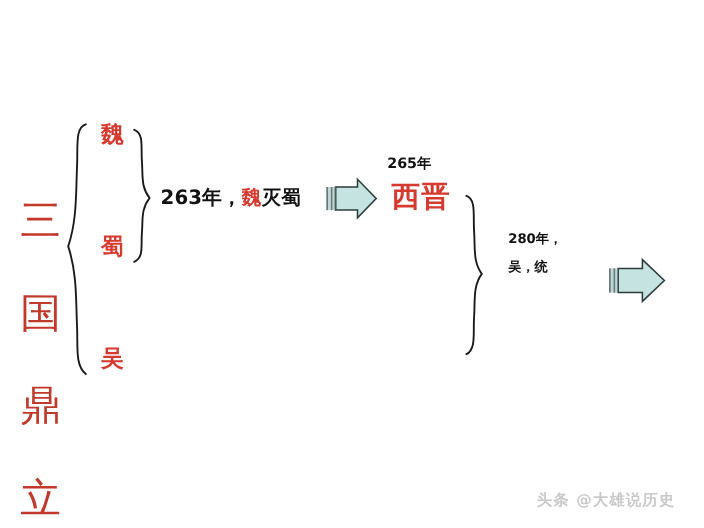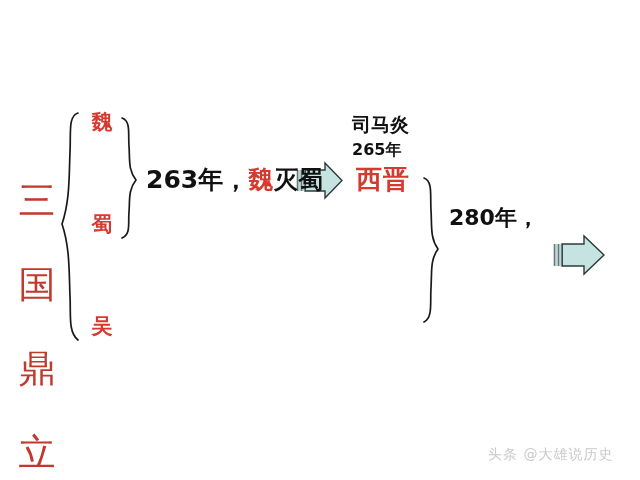--- a/index.html
+++ b/index.html
@@ -48,70 +48,70 @@
   #kingdom-wei  { left: 82px; top: 110px; }
   #kingdom-shu  { left: 82px; top: 212px; }
   #kingdom-wu   { left: 82px; top: 314px; }
 
   
   .blk { color: #111111; font-weight: 700; }
 
   #event-263 {
     left: 146px;
     top: 168px;
-    font-size: 25px;
+    font-size: 18px;
     line-height: 24px;
     white-space: nowrap;
   }
   #event-263 .hl { color: #d6392e; }
 
   #jin-founder {
     left: 352px;
     top: 111px;
     font-size: 19px;
     line-height: 26px;
     white-space: nowrap;
   }
   #jin-year {
     left: 352px;
     top: 137px;
-    font-size: 16px;
+    font-size: 13px;
     line-height: 26px;
     white-space: nowrap;
   }
   #jin-name {
     left: 356px;
     top: 164px;
     font-size: 26px;
     line-height: 30px;
     color: #d6392e;
     font-weight: 700;
     white-space: nowrap;
     letter-spacing: 1px;
   }
 
   #event-280 {
-    left: 449px;
+    left: 462px;
     top: 205px;
-    font-size: 22px;
+    font-size: 12px;
     line-height: 25px;
     width: 100px;
   }
   #event-280 .hl { color: #d6392e; }
   #event-280 .ln { display: block; white-space: nowrap; }
 
   
   #watermark {
     left: 488px;
     top: 446px;
     font-size: 14px;
     color: #c9c9c9;
     letter-spacing: 1px;
     white-space: nowrap;
-    font-weight: 400;
+    font-weight: 700;
   }
 
   
   #vec {
     left: 0; top: 0;
     width: 640px; height: 480px;
     pointer-events: none;
   }
 </style>
 </head>
@@ -170,23 +170,23 @@
   </div>
 
   <div class="abs kingdom" id="kingdom-wei">魏</div>
   <div class="abs kingdom" id="kingdom-shu">蜀</div>
   <div class="abs kingdom" id="kingdom-wu">吴</div>
 
   <div class="abs blk" id="event-263">
     <span>263年，</span><span class="hl">魏</span><span>灭蜀</span>
   </div>
 
-  <div class="abs blk" id="jin-founder">司马炎</div>
   <div class="abs blk" id="jin-year">265年</div>
   <div class="abs" id="jin-name">西晋</div>
 
   <div class="abs blk" id="event-280">
     <span class="ln">280年，</span>
+    <span class="ln">吴，统</span>
   </div>
 
   <div class="abs" id="watermark">头条 @大雄说历史</div>
 
 </div>
 
 </body></html>

